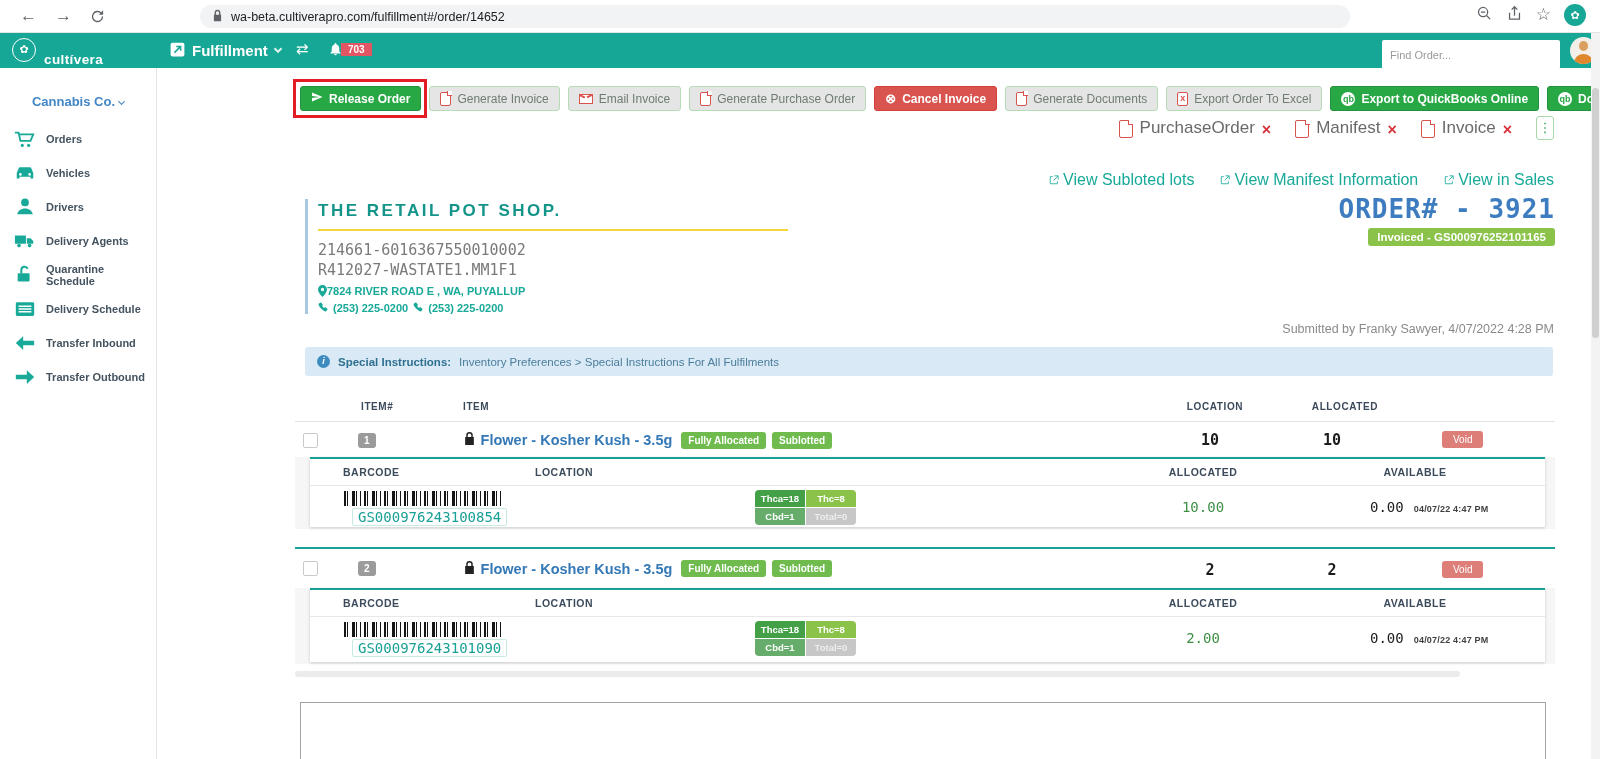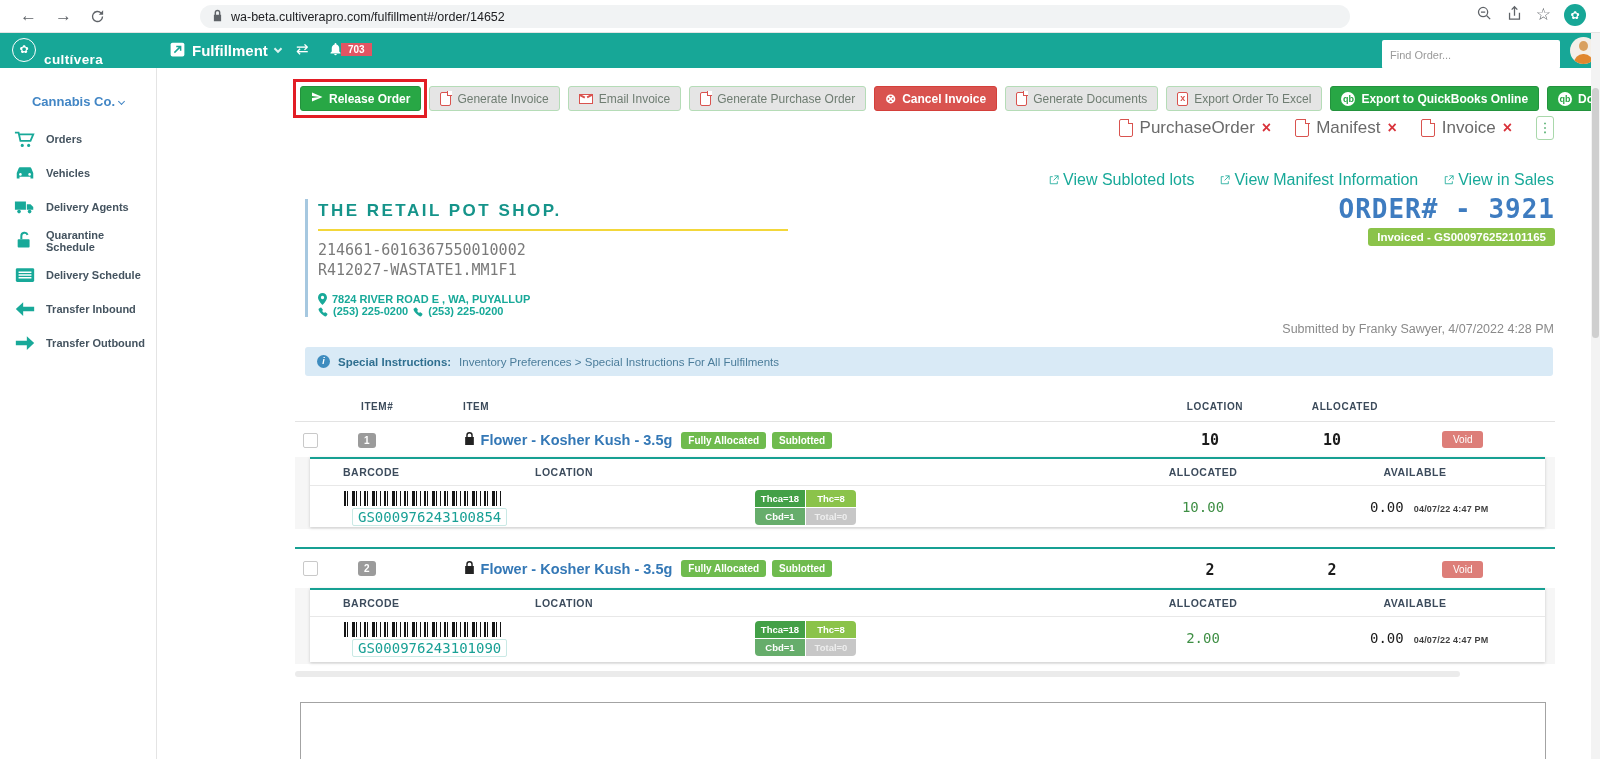--- a/index.html
+++ b/index.html
@@ -54,36 +54,36 @@
   .ico-pdf{position:relative;display:inline-block;width:11px;height:14px;border:1.5px solid #d9534f;border-radius:2px;background:#fff;}
   .ico-pdf::after{content:"";position:absolute;right:-1.5px;top:-1.5px;width:4px;height:4px;background:#fff;border-left:1.5px solid #d9534f;border-bottom:1.5px solid #d9534f;}
   .ico-pdf.lg{width:14px;height:18px;}
   .ico-mail{position:relative;display:inline-block;width:14px;height:10px;border:1.5px solid #d9534f;background:#fff;}
   .ico-mail::before{content:"";position:absolute;left:0;top:-1px;width:5.5px;height:1.5px;background:#d9534f;transform:rotate(28deg);transform-origin:left top;}
   .ico-mail::after{content:"";position:absolute;right:0;top:-1px;width:5.5px;height:1.5px;background:#d9534f;transform:rotate(-28deg);transform-origin:right top;}
   .ico-xls{position:relative;display:inline-block;width:11px;height:14px;border:1.5px solid #d9534f;border-radius:2px;color:#d9534f;font-size:9px;font-weight:bold;text-align:center;line-height:11px;background:#fff;}
 
   
   .docs-row{position:absolute;right:46px;top:116px;display:flex;align-items:center;gap:24px;}
-  .doc-link{display:flex;align-items:center;gap:7px;cursor:pointer;}
+  .doc-link{display:flex;align-items:flex-end;gap:7px;cursor:pointer;}
   .doc-link .lbl{font-size:17px;color:#6a6a6a;}
   .doc-x{color:#d9323a;font-weight:900;font-size:16px;line-height:16px;cursor:pointer;}
   .dots-btn{width:18px;height:24px;border:1px solid #a9d8ab;border-radius:3px;color:#2e9e4f;font-size:13px;text-align:center;line-height:22px;cursor:pointer;background:#fff;}
 
   
   .quick-links{position:absolute;right:46px;top:171px;display:flex;gap:26px;align-items:center;}
   .qlink{display:flex;align-items:center;gap:4px;color:#18a999;font-size:16px;cursor:pointer;}
 
   
   .customer{position:absolute;left:305px;top:199px;width:500px;border-left:3px solid #a6c8e0;padding:2px 0 0 10px;}
   .customer h1{font-size:17px;font-weight:800;letter-spacing:2.5px;color:#15948a;}
   .yellow-line{width:470px;border-top:2px solid #f3d73a;margin:8px 0 10px 0;}
   .license{font-family:"DejaVu Sans Mono",monospace;font-size:15px;color:#7a7a7a;line-height:1.3;}
-  .addr-row{margin-top:13px;display:flex;align-items:center;gap:5px;color:#18a999;font-size:11px;font-weight:600;}
-  .phone-row{display:flex;align-items:flex-end;gap:5px;color:#18a999;font-size:11px;font-weight:600;}
+  .addr-row{margin-top:5px;display:flex;align-items:center;color:#18a999;font-size:11px;font-weight:600;}
+  .phone-row{margin-top:5px;display:flex;align-items:flex-start;gap:5px;color:#18a999;font-size:11px;font-weight:600;}
 
   
   .order-num-wrap{position:absolute;right:45px;top:194px;text-align:right;}
   .order-num{font-family:"DejaVu Sans Mono",monospace;font-weight:bold;font-size:26px;color:#3e7cc0;letter-spacing:1px;}
   .invoiced-badge{display:inline-block;margin-top:4px;background:#8bc34a;color:#fff;font-weight:bold;font-size:11.5px;padding:3px 9px;border-radius:3px;}
   .submitted{position:absolute;right:46px;top:322px;font-size:12.5px;color:#8a8a8a;}
 
   
   .banner{position:absolute;left:305px;top:347px;width:1248px;height:29px;background:#d9eaf6;border-radius:3px;display:flex;align-items:center;gap:8px;padding-left:12px;font-size:11.5px;}
   .info-ico{width:13px;height:13px;border-radius:50%;background:#3e8cbf;color:#fff;font-size:9px;font-weight:bold;font-style:italic;text-align:center;line-height:13px;}
@@ -210,20 +210,27 @@
     <div class="side-item">
       <svg width="22" height="22" viewBox="0 0 24 24">
           <path fill="#18a999" d="M3 12l2-5c.3-.8 1-1.3 1.9-1.3h10.2c.9 0 1.6.5 1.9 1.3l2 5v6h-3v-2H6v2H3v-6z"></path>
           <circle cx="7" cy="13.5" r="1.4" fill="#fff"></circle>
           <circle cx="17" cy="13.5" r="1.4" fill="#fff"></circle>
         </svg>
       <span class="lbl">Vehicles</span>
     </div>
     <div class="side-item">
       <svg width="22" height="22" viewBox="0 0 24 24">
+          <circle cx="12" cy="7" r="4.2" fill="#18a999"></circle>
+          <path fill="#18a999" d="M3.5 20c.6-4 4.2-6.5 8.5-6.5s7.9 2.5 8.5 6.5z"></path>
+        </svg>
+      <span class="lbl">Drivers</span>
+    </div>
+    <div class="side-item">
+      <svg width="22" height="22" viewBox="0 0 24 24">
           <path fill="#18a999" d="M1 6h12v9H1z"></path>
           <path fill="#18a999" d="M14 9h4l3 3v3h-7z"></path>
           <circle cx="5.5" cy="17" r="2" fill="#18a999"></circle>
           <circle cx="17" cy="17" r="2" fill="#18a999"></circle>
         </svg>
       <span class="lbl">Delivery Agents</span>
     </div>
     <div class="side-item">
       <svg width="22" height="22" viewBox="0 0 24 24">
           <rect x="4" y="10" width="13" height="9" rx="1" fill="#18a999"></rect>

